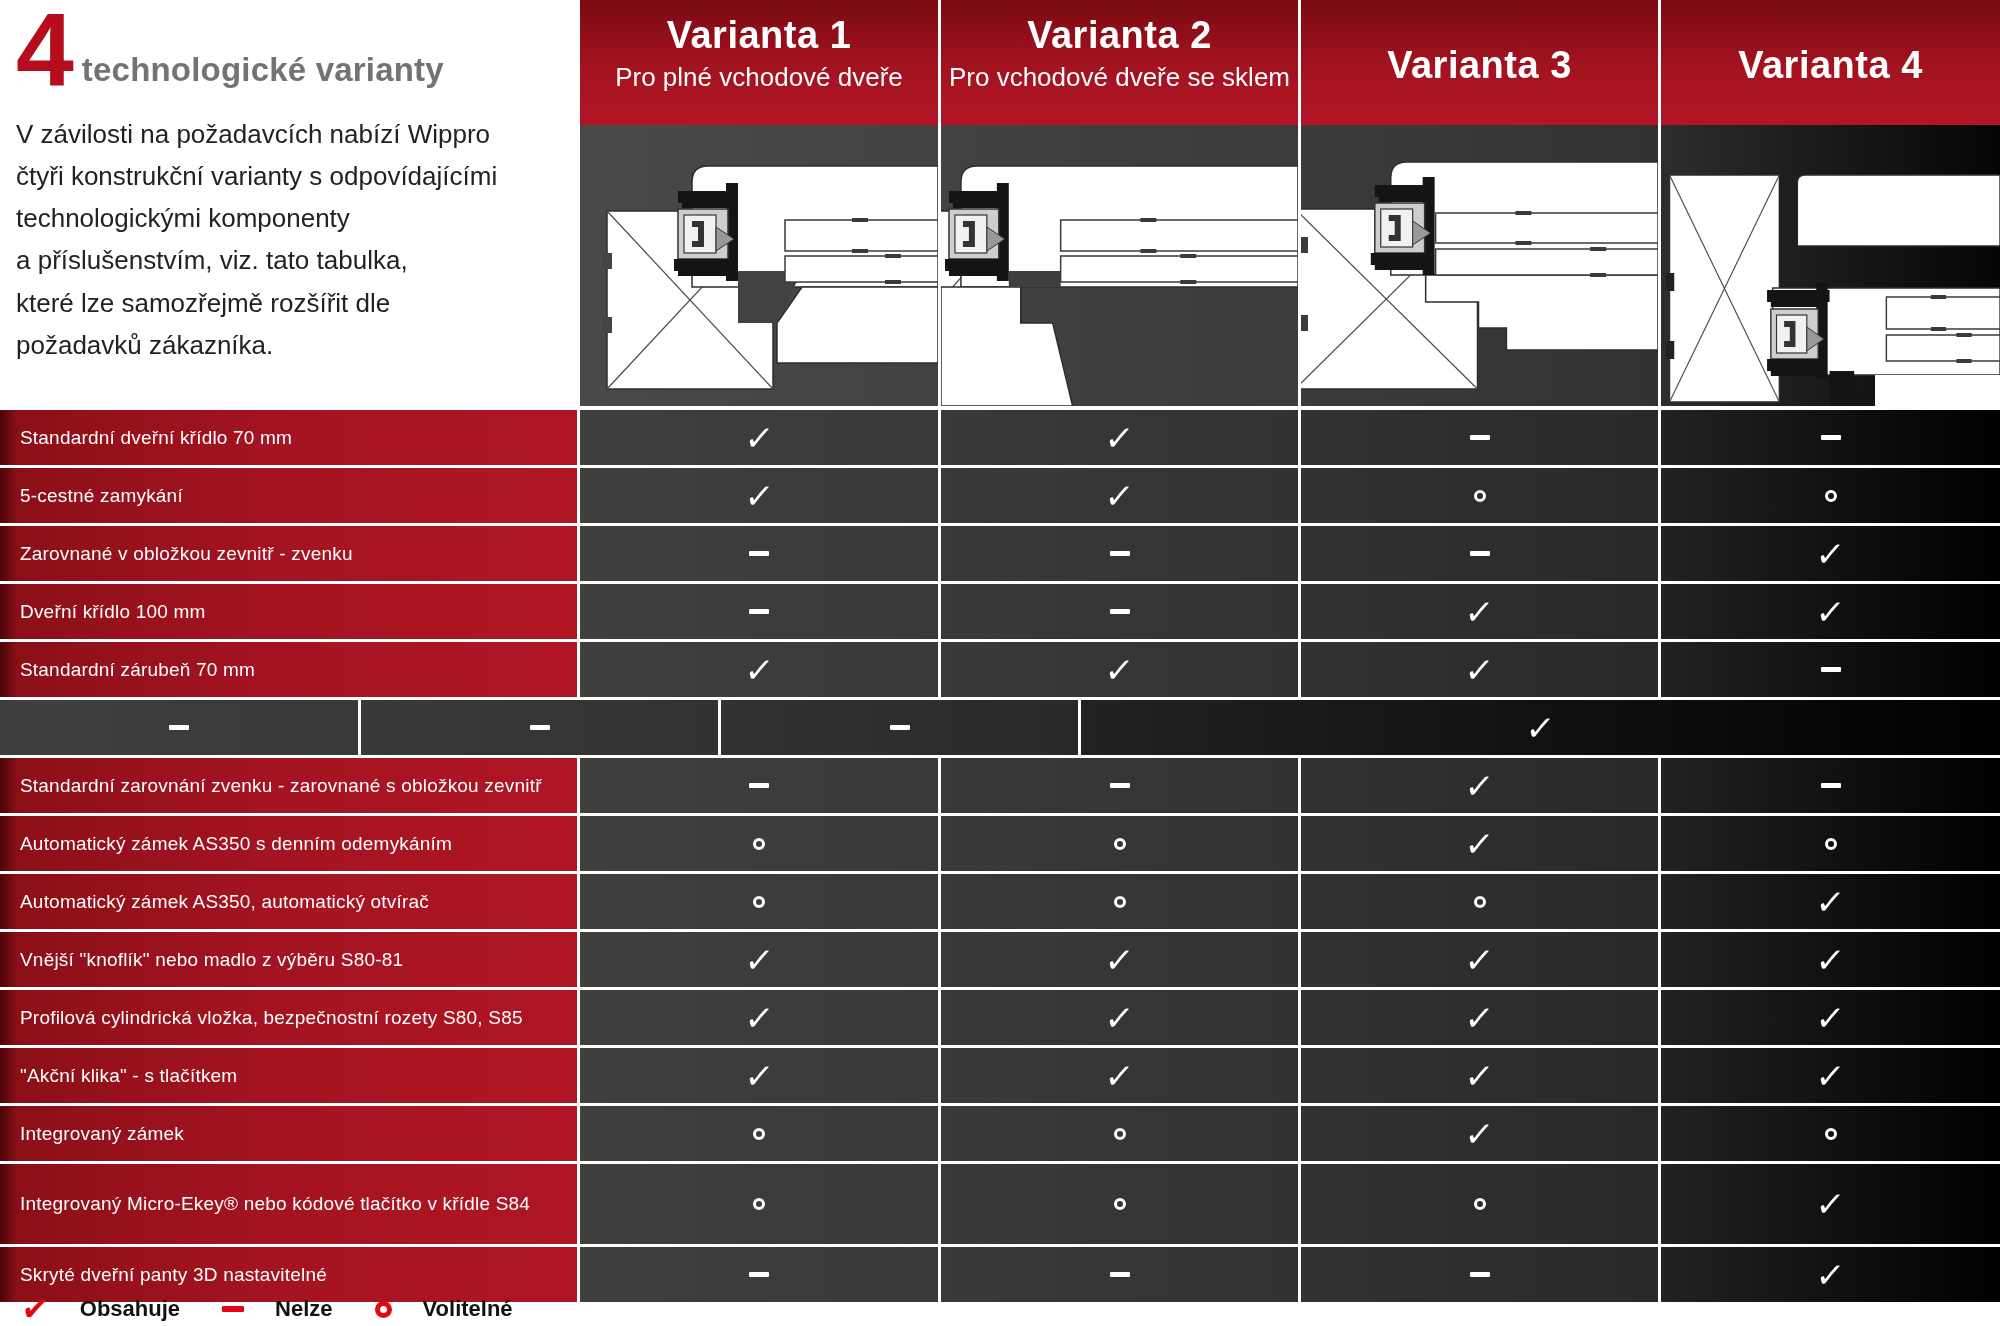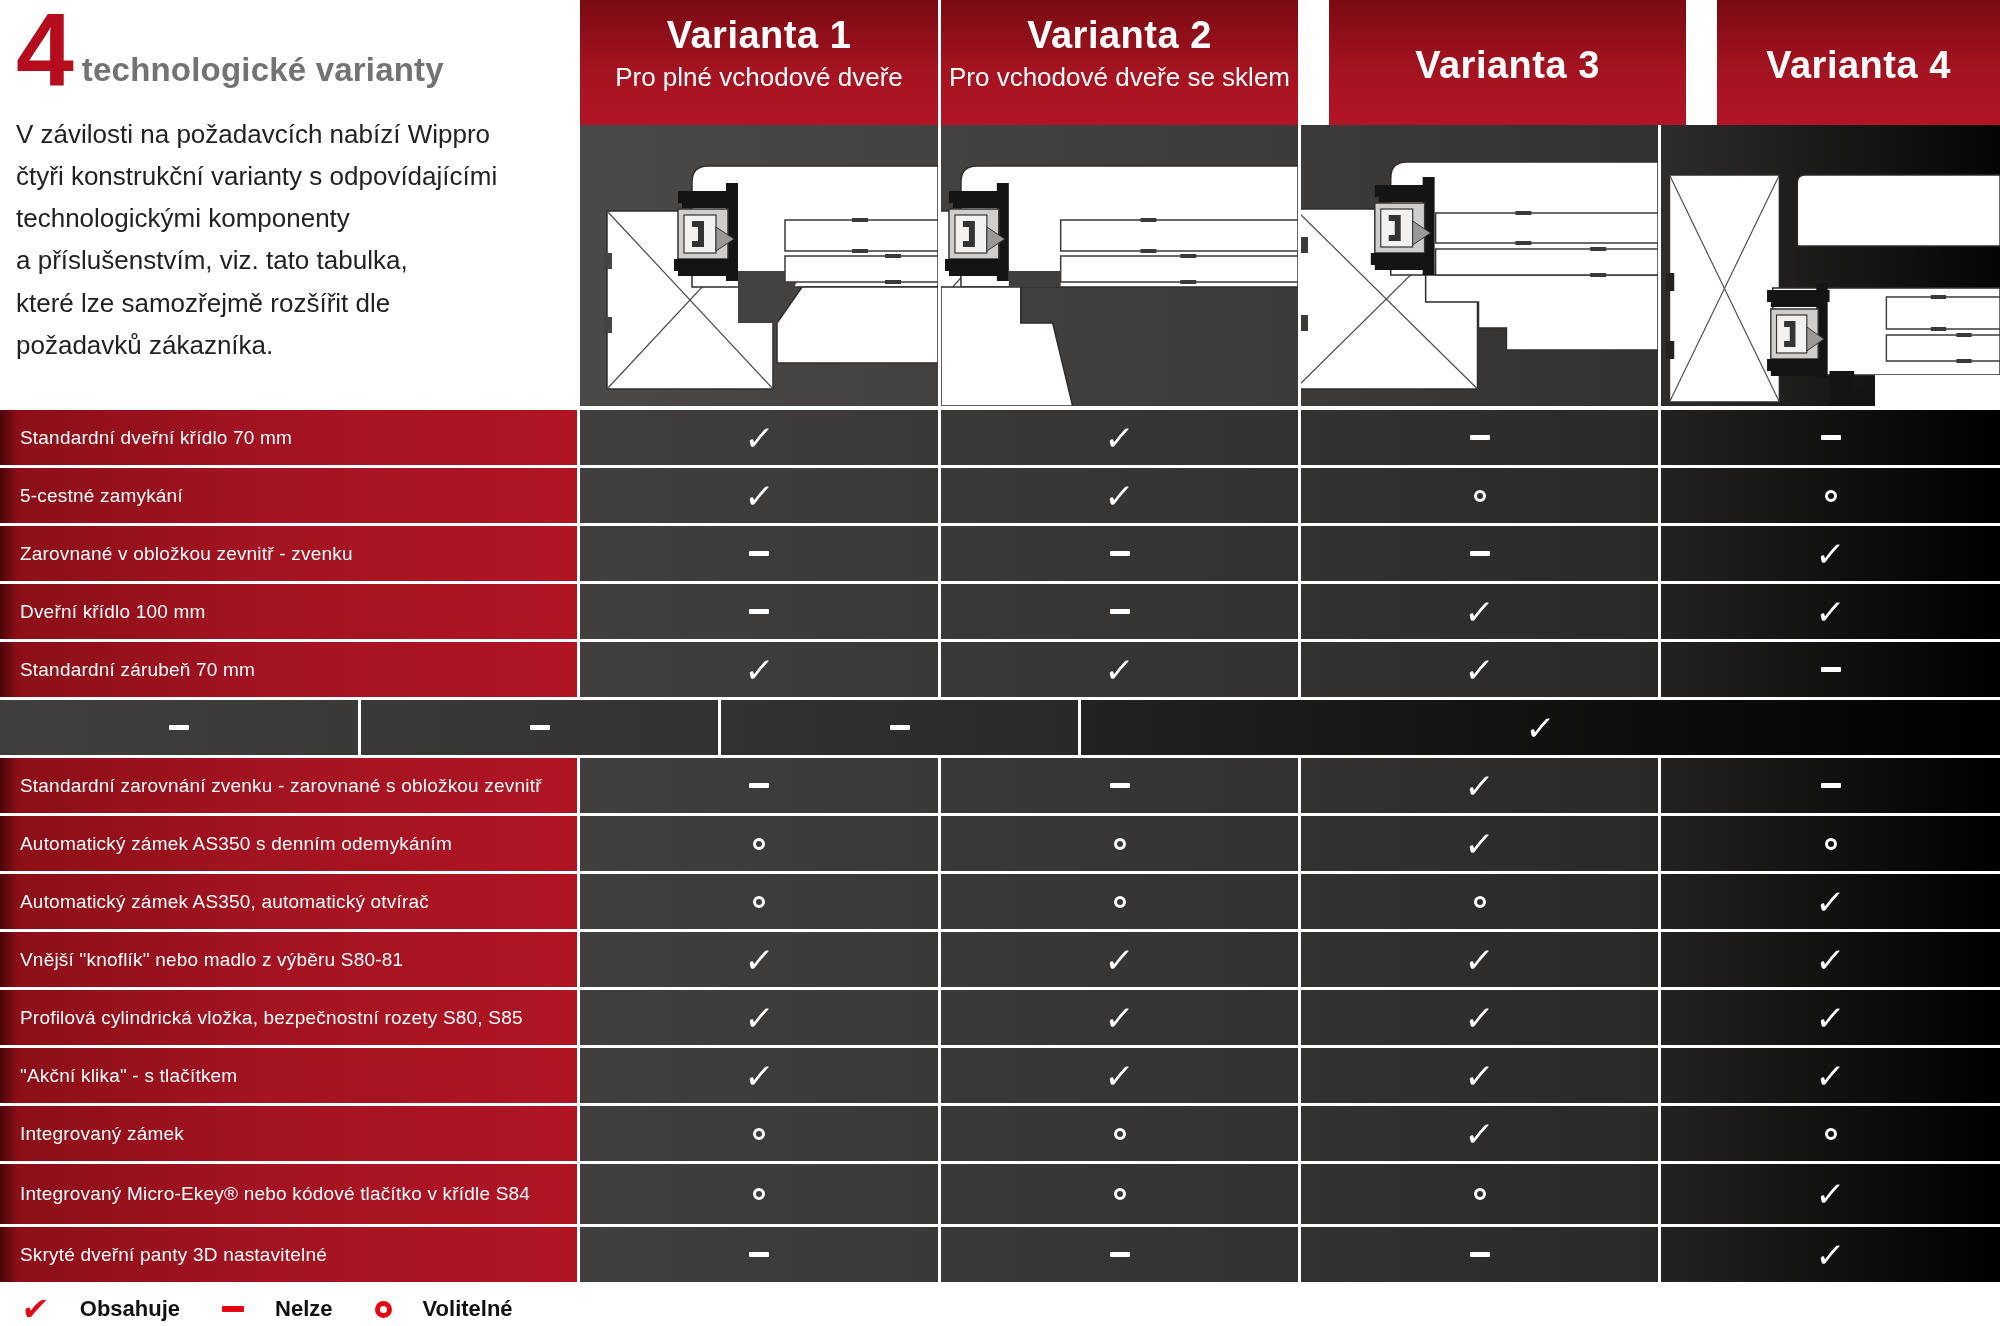--- a/index.html
+++ b/index.html
@@ -20,36 +20,36 @@
   .cc{flex:0 0 357px;box-sizing:border-box;}
   .cc.w1{flex:0 0 358px;}
   .cc.w4{flex:1 1 auto;}
 
   
   .hrow{height:125px;text-align:center;}
   .hcell{display:flex;flex-direction:column;align-items:center;
          background:linear-gradient(180deg,#7a0a12 0%,#a41320 55%,#b21525 100%);}
   .hcell .t{color:#fff;font-weight:bold;font-size:38px;margin-top:14px;letter-spacing:0.5px;}
   .hcell .s{color:#fff;font-size:26px;margin-top:5px;}
-  .hcell.center{justify-content:center;margin-left:28px;}
+  .hcell.center{justify-content:center;}
   .hcell.center .t{margin-top:6px;}
 
   
   .drow{height:281px;}
   .dcell{overflow:hidden;}
   .dcell svg{display:block;width:100%;height:281px;}
   .bg1{background:linear-gradient(90deg,#4a4948,#434241);}
   .bg2{background:linear-gradient(90deg,#434241,#3c3b3a);}
   .bg3{background:linear-gradient(90deg,#3c3b3a,#333231);}
   .bg4{background:linear-gradient(90deg,#2e2d2c,#050505);}
 
   
   .row{height:55px;margin-top:3px;}
   .row:first-of-type{margin-top:4px;}
-  .row.tall{height:60px;}
+  .row.tall{height:80px;}
   .row-label{display:flex;align-items:center;padding-left:20px;
      background:linear-gradient(90deg,#4a0509 0%,#8c0f18 3%,#a31321 45%,#b01524 100%);
      color:#fff;font-size:19px;letter-spacing:0.2px;text-align:right;}
   .cell{display:flex;align-items:center;justify-content:center;}
   .cell.col1{background:linear-gradient(90deg,#403f3e,#3a3938);}
   .cell.col2{background:linear-gradient(90deg,#3a3938,#333231);}
   .cell.col3{background:linear-gradient(90deg,#333231,#2a2928);}
   .cell.col4{background:linear-gradient(90deg,#232221,#000);}
 
   

